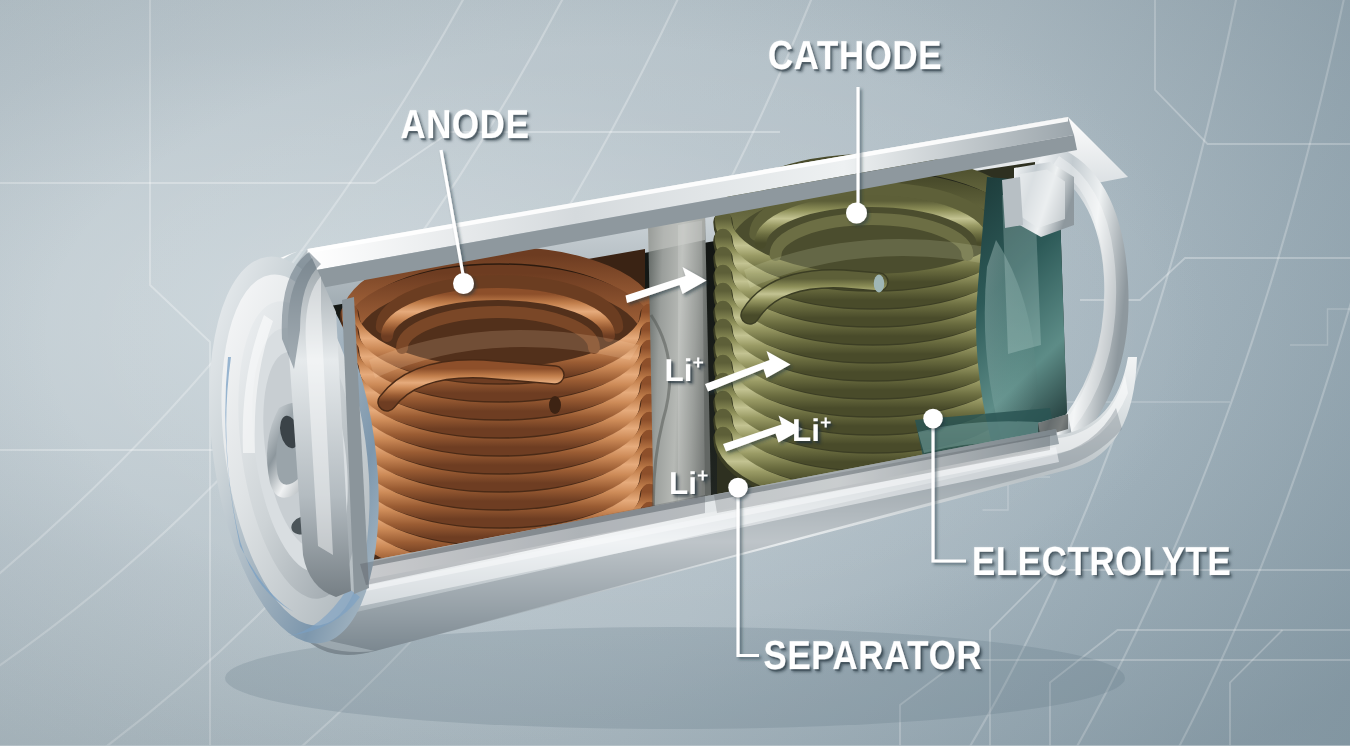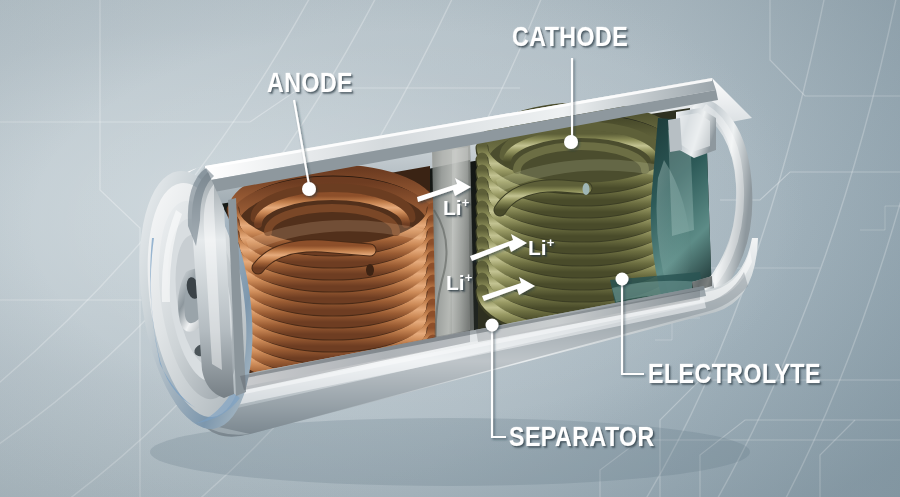--- a/index.html
+++ b/index.html
@@ -57,20 +57,21 @@
   .ion {
     position: absolute;
     color: #ffffff;
     font-weight: bold;
     font-size: 21px;
     line-height: 1;
     white-space: nowrap;
     text-shadow:
       2px 2px 2px rgba(30,45,55,0.6),
       1px 1px 0 rgba(40,55,65,0.4);
+    margin-top: 40px;
   }
   .ion sup { font-size: 13px; vertical-align: super; line-height: 0; }
   .ion.ion-1 { left: 443px; top: 197px; }
   .ion.ion-2 { left: 528px; top: 237px; }
   .ion.ion-3 { left: 446px; top: 272px; }
 
   #overlay-svg { position: absolute; left: 0; top: 0; width: 900px; height: 497px; pointer-events: none; }
 </style>
 </head>
 <body>

